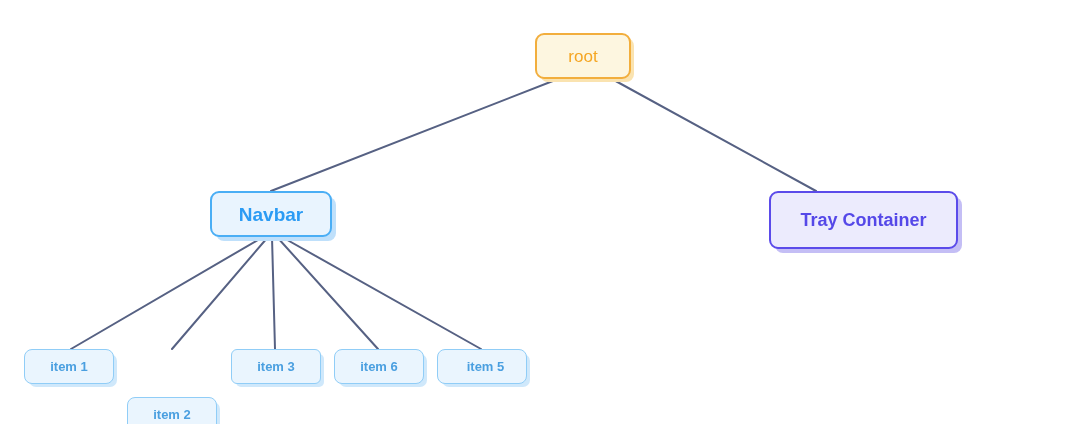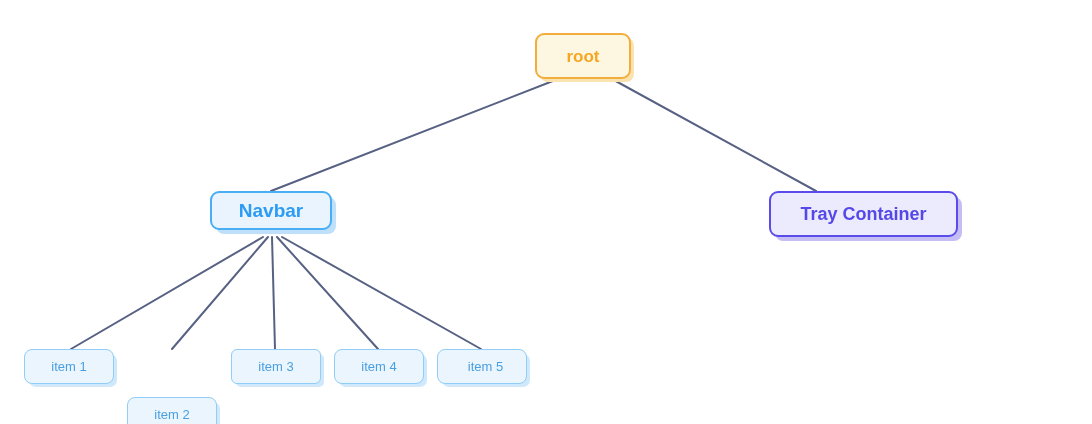--- a/index.html
+++ b/index.html
@@ -48,45 +48,45 @@
     top: 33px;
     width: 96px;
     height: 46px;
     background: #fdf6e0;
     border: 2px solid #f2ae3d;
     box-shadow: 4px 4px 0 -1px #fae3b0;
   }
   .node.root .node-label {
     color: #f5a623;
     font-size: 17px;
-    font-weight: bold;
+    font-weight: normal;
   }
 
   
   .node.navbar {
     left: 210px;
     top: 191px;
     width: 122px;
-    height: 39px;
+    height: 46px;
     background: #e9f4fe;
     border: 2px solid #4aaef5;
     box-shadow: 5px 5px 0 -1px #bfe0fb;
   }
   .node.navbar .node-label {
     color: #2b9bf4;
     font-size: 19px;
     font-weight: bold;
   }
 
   
   .node.tray {
     left: 769px;
     top: 191px;
     width: 189px;
-    height: 46px;
+    height: 58px;
     background: #ecebfd;
     border: 2px solid #5b4bea;
     box-shadow: 5px 5px 0 -1px #c4bef5;
   }
   .node.tray .node-label {
     color: #5548e8;
     font-size: 18px;
     font-weight: bold;
   }
 
@@ -96,21 +96,21 @@
     width: 90px;
     height: 35px;
     background: #eaf5fe;
     border: 1.5px solid #90cdf7;
     border-radius: 8px;
     box-shadow: 4px 4px 0 -1px #cfe8fb;
   }
   .node.item .node-label {
     color: #4a9fe0;
     font-size: 13px;
-    font-weight: normal;
+    font-weight: bold;
   }
   .node.item.i0 { left: 24px; }
   .node.item.i1 { left: 127px; margin-top: 48px; }
   .node.item.i2 { left: 231px; border-radius: 6px; }
   .node.item.i3 { left: 334px; }
   .node.item.i4 { left: 437px; padding-left: 7px; }
 </style>
 </head>
 <body>
 
@@ -146,19 +146,19 @@
   <div class="node item i0">
     <span class="node-label">item 1</span>
   </div>
   <div class="node item i1">
     <span class="node-label">item 2</span>
   </div>
   <div class="node item i2">
     <span class="node-label">item 3</span>
   </div>
   <div class="node item i3">
-    <span class="node-label">item 4</span>
+    <span class="node-label">item 6</span>
   </div>
   <div class="node item i4">
     <span class="node-label">item 5</span>
   </div>
 
 </div>
 
 </body></html>

